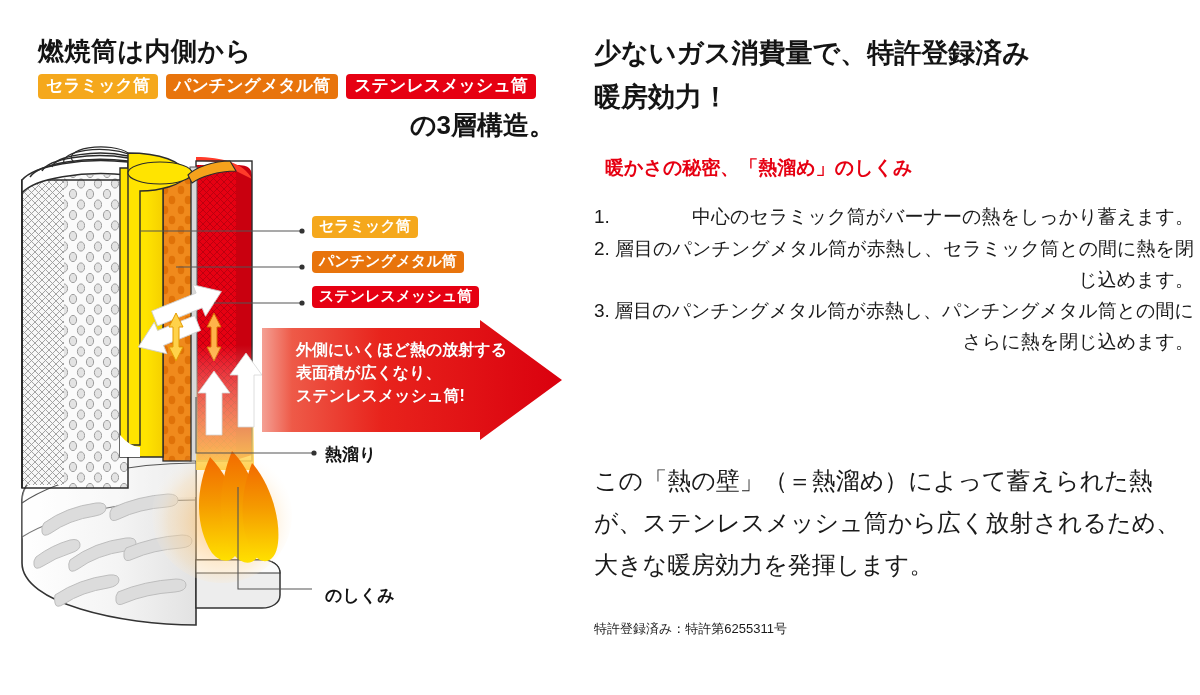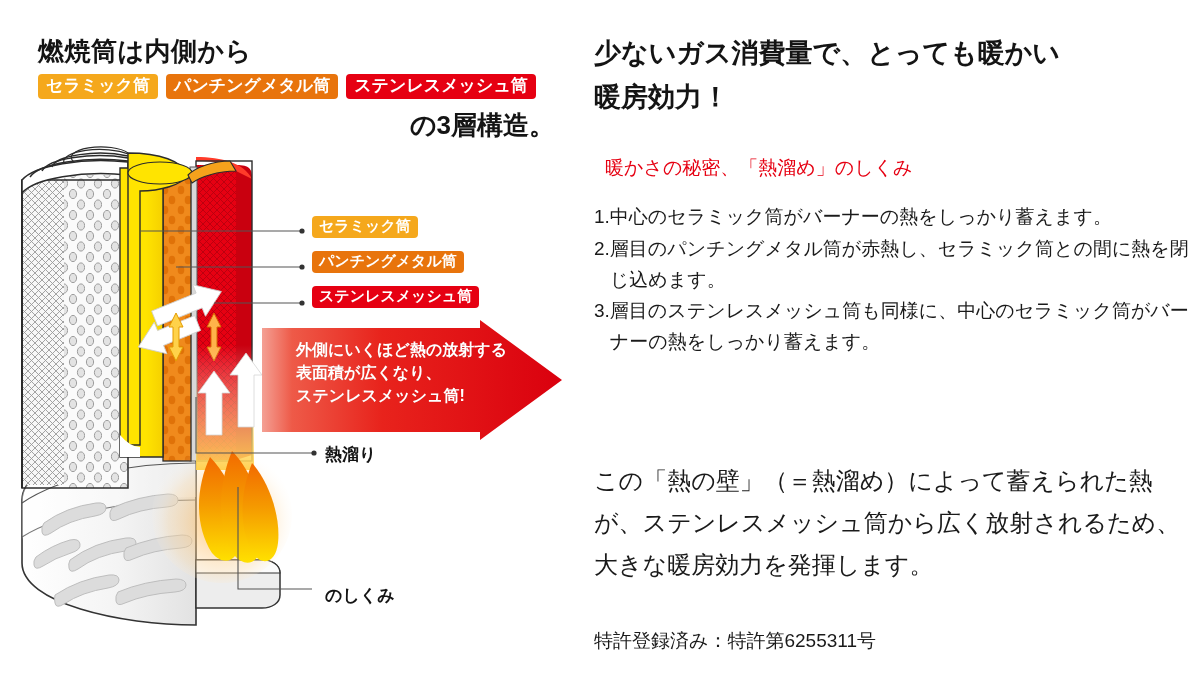--- a/index.html
+++ b/index.html
@@ -67,39 +67,39 @@
   .right-panel{position:absolute;left:594px;top:0;width:606px;height:695px;}
 
   .r-title{
     color:#141414;font-weight:700;font-size:27px;line-height:1.62;
     position:absolute;left:0px;top:32px;width:600px;
   }
   .r-title div{white-space:nowrap;}
 
   .r-sub{
     position:absolute;left:0px;top:155px;
-    color:#e60012;font-weight:400;font-size:19px;white-space:nowrap;padding-left:11px;
+    color:#e60012;font-weight:700;font-size:19px;white-space:nowrap;padding-left:11px;
   }
 
   .r-list{position:absolute;left:0px;top:202px;width:600px;}
   .r-item{
     display:flex;align-items:flex-start;
     font-size:19px;color:#1a1a1a;line-height:1.62;font-weight:400;
     margin-bottom:1px;
   }
   .r-num{flex:0 0 auto;white-space:nowrap;}
-  .r-body{flex:1 1 auto;}
+  .r-body{flex:1 1 auto;text-align:right;}
 
   .r-para{
     position:absolute;left:0px;top:460px;width:600px;
     font-size:24px;color:#1a1a1a;line-height:1.74;
   }
   .r-patent{
     position:absolute;left:0px;top:620px;
-    font-size:19px;color:#1a1a1a;white-space:nowrap;margin-top:8px;
+    font-size:13px;color:#1a1a1a;white-space:nowrap;
   }
 </style>
 </head>
 <body>
 
 <div class="page">
 
   <div class="left-panel">
 
     <div class="heading-1">燃焼筒は内側から</div>
@@ -304,38 +304,38 @@
         <div>表面積が広くなり、</div>
         <div>ステンレスメッシュ筒!</div>
       </div>
     </div>
 
   </div>
 
   <div class="right-panel">
 
     <div class="r-title">
-      <div>少ないガス消費量で、とっても暖かい</div>
+      <div>少ないガス消費量で、特許登録済み</div>
       <div>暖房効力！</div>
     </div>
 
     <div class="r-sub">暖かさの秘密、「熱溜め」のしくみ</div>
 
     <div class="r-list">
       <div class="r-item">
         <span class="r-num">1.</span>
         <span class="r-body">中心のセラミック筒がバーナーの熱をしっかり蓄えます。</span>
       </div>
       <div class="r-item">
         <span class="r-num">2.</span>
         <span class="r-body">層目のパンチングメタル筒が赤熱し、セラミック筒との間に熱を閉じ込めます。</span>
       </div>
       <div class="r-item">
         <span class="r-num">3.</span>
-        <span class="r-body">層目のステンレスメッシュ筒も同様に、中心のセラミック筒がバーナーの熱をしっかり蓄えます。</span>
+        <span class="r-body">層目のパンチングメタル筒が赤熱し、パンチングメタル筒との間にさらに熱を閉じ込めます。</span>
       </div>
     </div>
 
     <div class="r-para">この「熱の壁」（＝熱溜め）によって蓄えられた熱が、ステンレスメッシュ筒から広く放射されるため、大きな暖房効力を発揮します。</div>
 
     <div class="r-patent">特許登録済み：特許第6255311号</div>
 
   </div>
 
 </div>

